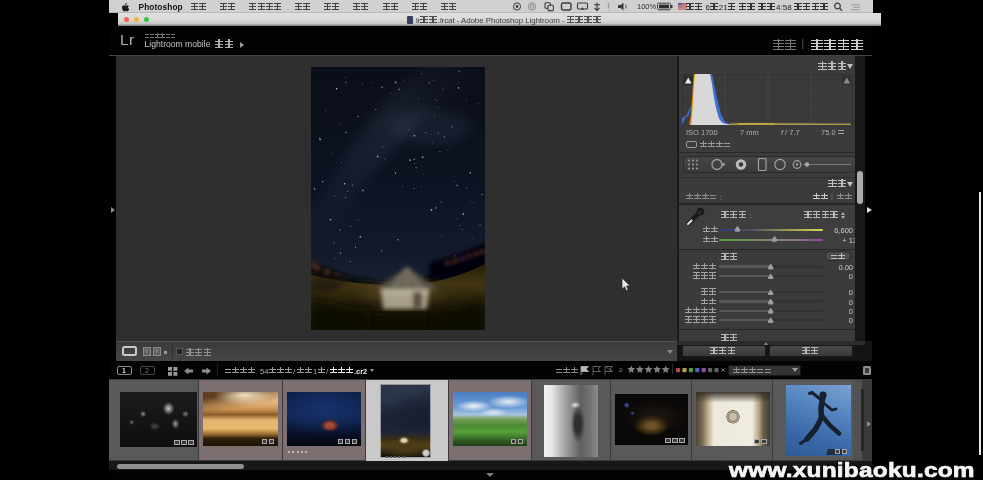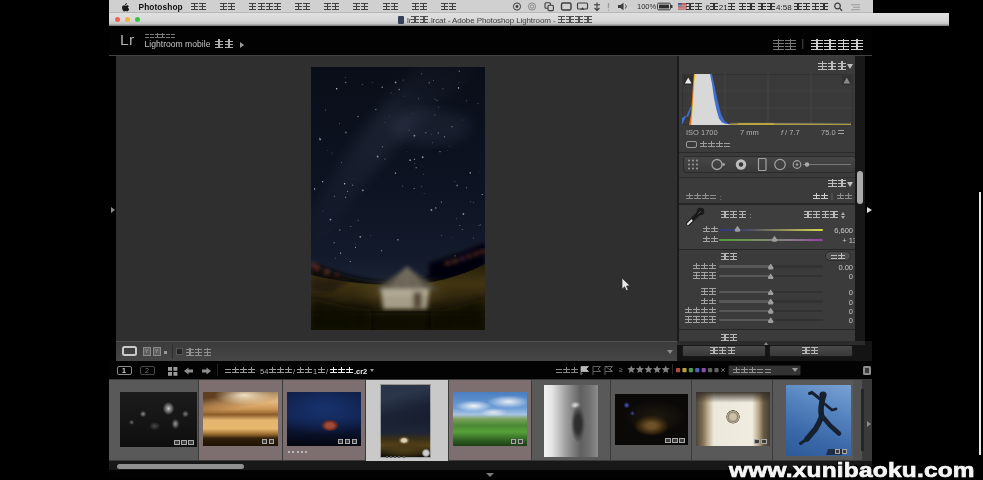--- a/index.html
+++ b/index.html
@@ -77,21 +77,21 @@
   <div class="ab g8 row" style="left:685px;top:2.6px;color:#1d1d1d"><i class="cj"></i><i class="cj"></i><i class="cj"></i><i class="cj"></i></div>
   <svg class="ab" style="left:724px;top:2px" width="40" height="10" viewBox="0 0 40 10">
     <circle cx="4.5" cy="4" r="2.8" fill="none" stroke="#3a3a3a" stroke-width="1.2"></circle>
         <path d="M6.6 6.1 L9 8.7" stroke="#3a3a3a" stroke-width="1.3"></path>
     <g stroke="#9a9a9a" stroke-width="1.1">
           <path d="M18 2.8h9 M20 5.3h7 M18 7.8h9"></path>
         </g>
   </svg>
 </div>
 
-<div class="ab" id="titlebar" style="left:109px;top:13px;width:840px;height:13px;background:linear-gradient(#e0e0e0 0%,#d8d8d8 55%,#c6c6c6 82%,#8a8a8a 96%,#555 100%)">
+<div class="ab" id="titlebar" style="left:118px;top:13px;width:763px;height:13px;background:linear-gradient(#e0e0e0 0%,#d8d8d8 55%,#c6c6c6 82%,#8a8a8a 96%,#555 100%)">
   <div class="ab" style="left:6px;top:4px;width:5.2px;height:5.2px;border-radius:50%;background:#f85e56"></div>
   <div class="ab" style="left:15.5px;top:4px;width:5.2px;height:5.2px;border-radius:50%;background:#f0b43c"></div>
   <div class="ab" style="left:25.5px;top:4px;width:5.2px;height:5.2px;border-radius:50%;background:#35c648"></div>
   <div class="ab" style="left:288.5px;top:2.5px;width:6.5px;height:8px;background:#35405c;border-radius:1px"></div>
   <div class="ab row g8" style="left:298px;top:2.8px;font-size:8px;color:#3c3c3c;letter-spacing:-0.1px">lr<i class="cj"></i><i class="cj"></i>.lrcat - Adobe Photoshop Lightroom - <i class="cj"></i><i class="cj"></i><i class="cj"></i><i class="cj"></i></div>
 </div>
 
 <div class="ab" id="win" style="left:109px;top:26px;width:763px;height:452px;background:#000">
 
   <div class="ab" id="modbar" style="left:0;top:0;width:763px;height:29px;background:#020202">

